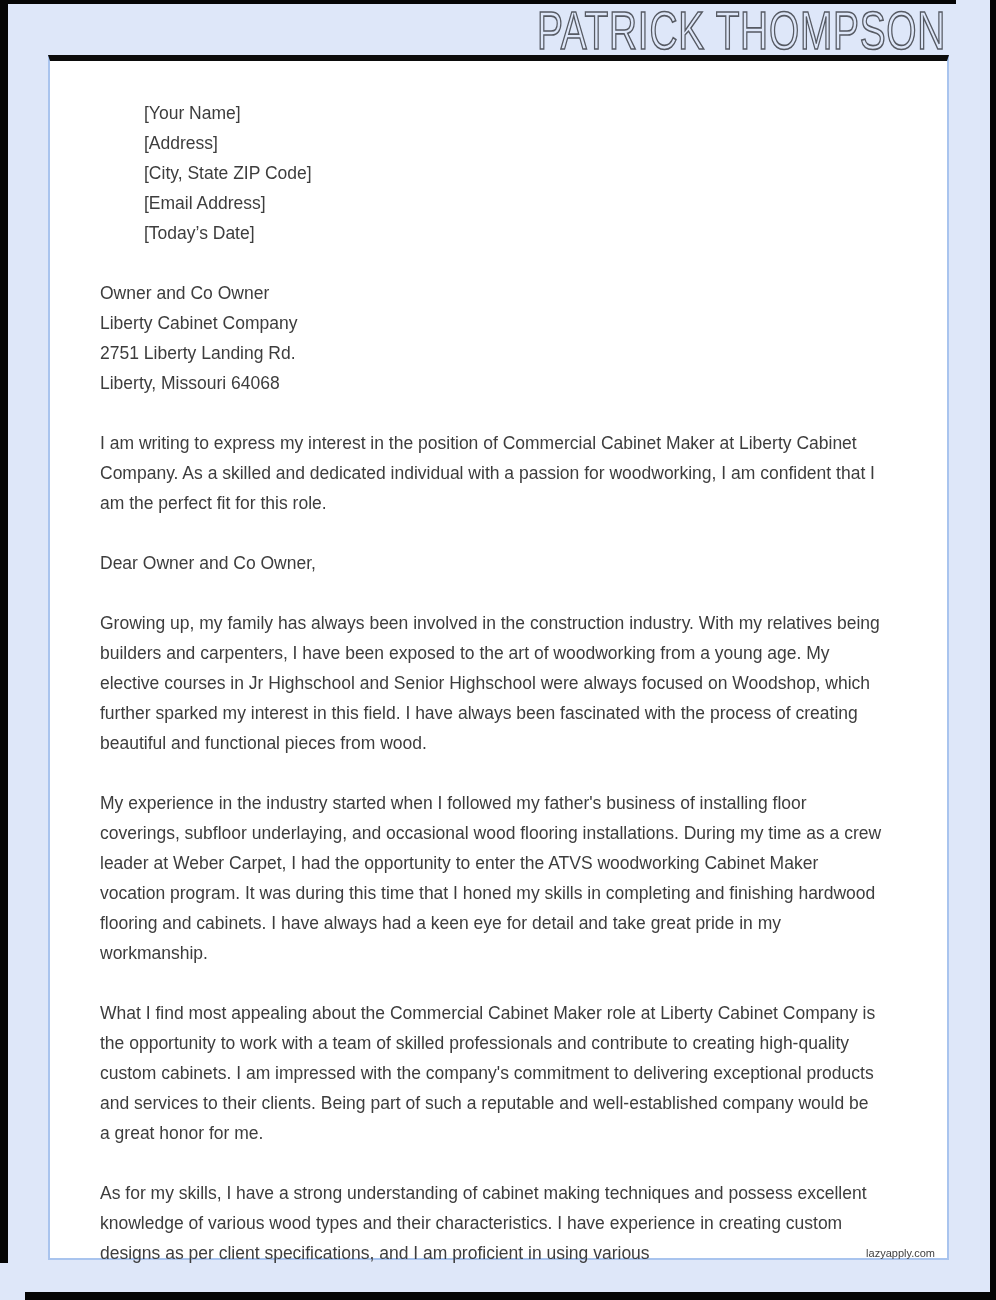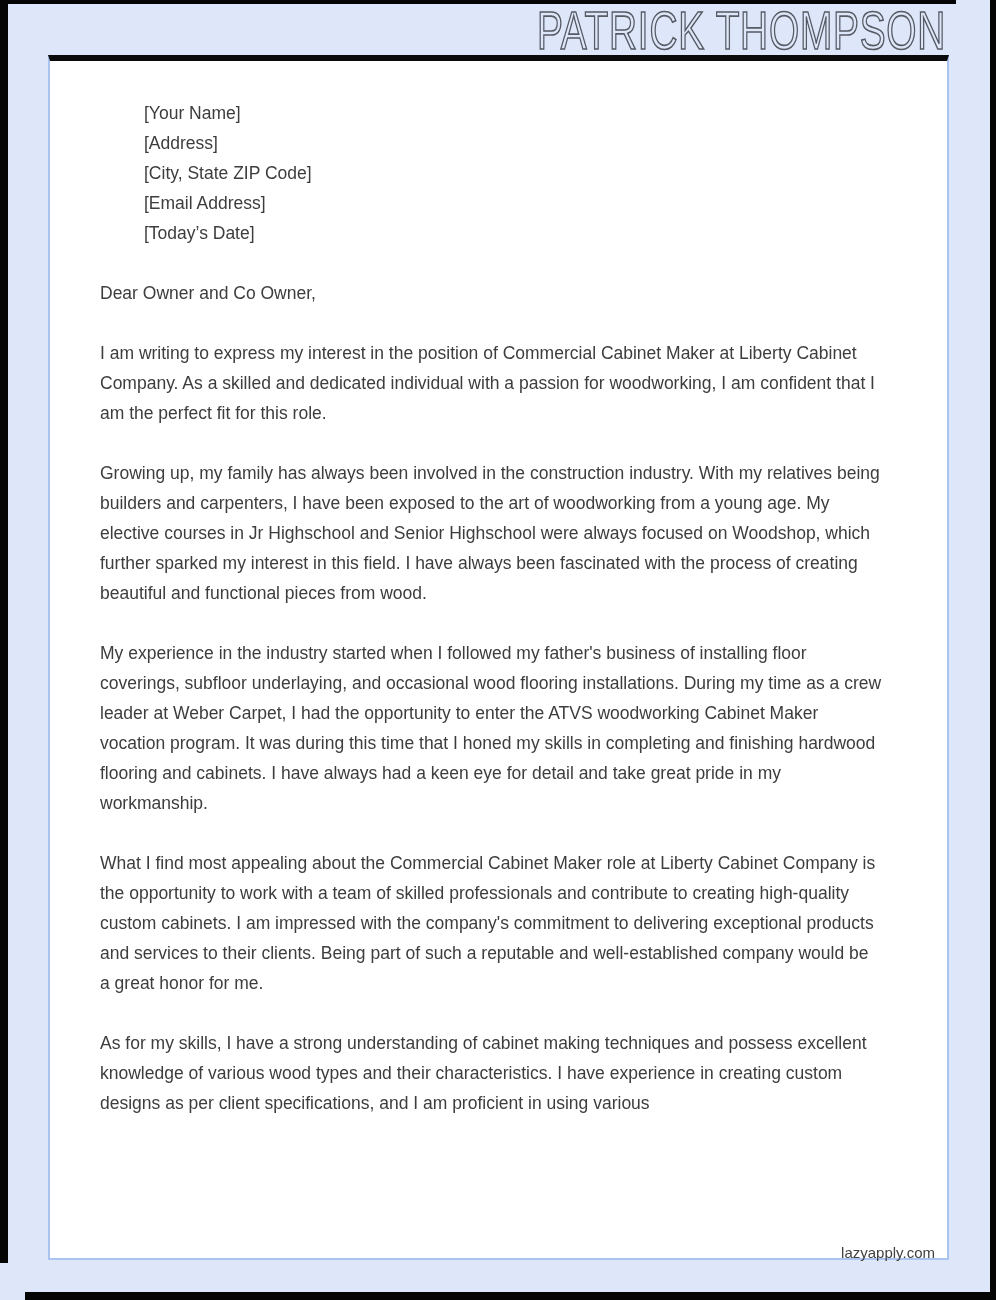--- a/index.html
+++ b/index.html
@@ -73,21 +73,21 @@
   .address-block {
     white-space: pre-line;
     margin-left: 44px;
   }
 
   .watermark {
     position: absolute;
     right: 12px;
     bottom: -3px;
     z-index: 0;
-    font-size: 15px;
+    font-size: 11px;
     line-height: 16px;
     color: #3f3f3f;
   }
 </style>
 </head>
 <body>
 
 <div class="frame-bar frame-left"></div>
 <div class="frame-bar frame-top"></div>
 <div class="frame-bar frame-right"></div>
@@ -100,24 +100,28 @@
   <div class="watermark">lazyapply.com</div>
 
   <div class="letter-content">
 
     <div class="address-block first-block">[Your Name]
 [Address]
 [City, State ZIP Code]
 [Email Address]
 [Today’s Date]</div>
 
+    <p class="address-block">Owner and Co Owner
+Liberty Cabinet Company
+2751 Liberty Landing Rd.
+Liberty, Missouri 64068</p>
+
+    <p>I am writing to express my interest in the position of Commercial Cabinet Maker at Liberty Cabinet Company. As a skilled and dedicated individual with a passion for woodworking, I am confident that I am the perfect fit for this role.</p>
 
     <p>Dear Owner and Co Owner,</p>
-
-    <p>I am writing to express my interest in the position of Commercial Cabinet Maker at Liberty Cabinet Company. As a skilled and dedicated individual with a passion for woodworking, I am confident that I am the perfect fit for this role.</p>
 
     <p>Growing up, my family has always been involved in the construction industry. With my relatives being builders and carpenters, I have been exposed to the art of woodworking from a young age. My elective courses in Jr Highschool and Senior Highschool were always focused on Woodshop, which further sparked my interest in this field. I have always been fascinated with the process of creating beautiful and functional pieces from wood.</p>
 
     <p>My experience in the industry started when I followed my father's business of installing floor coverings, subfloor underlaying, and occasional wood flooring installations. During my time as a crew leader at Weber Carpet, I had the opportunity to enter the ATVS woodworking Cabinet Maker vocation program. It was during this time that I honed my skills in completing and finishing hardwood flooring and cabinets. I have always had a keen eye for detail and take great pride in my workmanship.</p>
 
     <p>What I find most appealing about the Commercial Cabinet Maker role at Liberty Cabinet Company is the opportunity to work with a team of skilled professionals and contribute to creating high-quality custom cabinets. I am impressed with the company's commitment to delivering exceptional products and services to their clients. Being part of such a reputable and well-established company would be a great honor for me.</p>
 
     <p>As for my skills, I have a strong understanding of cabinet making techniques and possess excellent knowledge of various wood types and their characteristics. I have experience in creating custom designs as per client specifications, and I am proficient in using various</p>
 
   </div>

